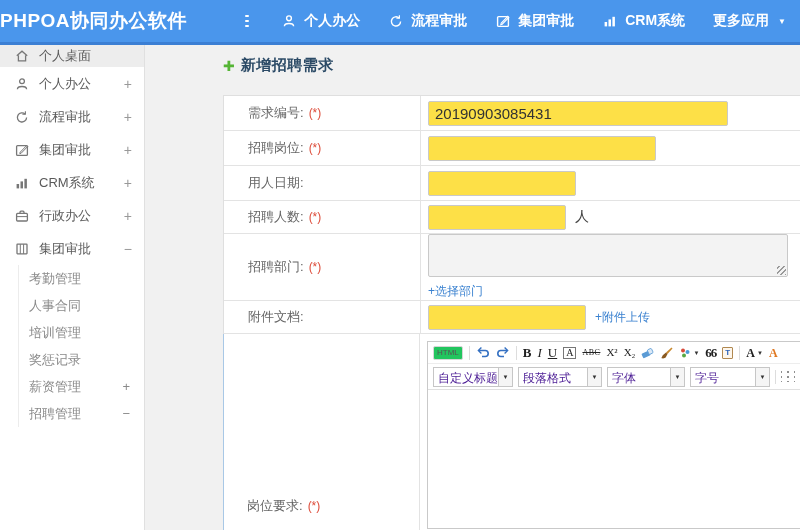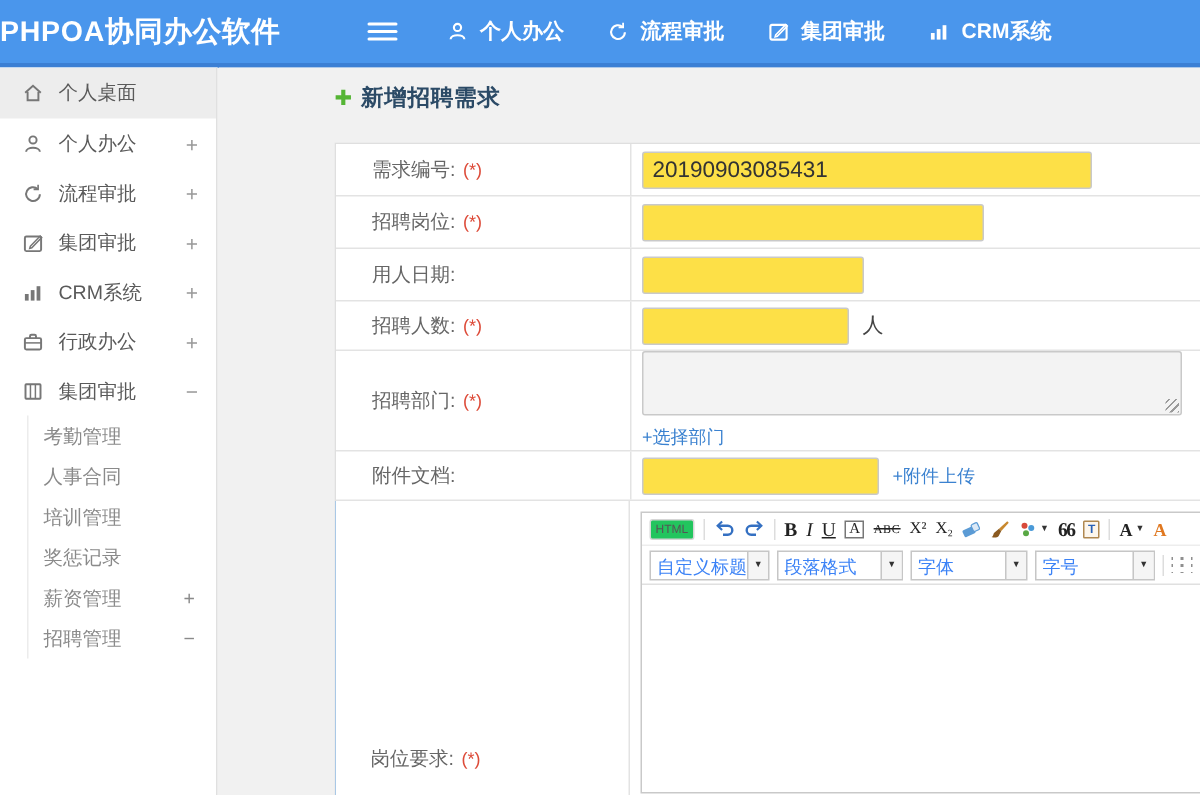--- a/index.html
+++ b/index.html
@@ -19,21 +19,21 @@
   .topnav{display:flex;margin-left:18px;align-items:center;height:100%;}
   .topnav-item{display:flex;align-items:center;gap:7px;padding:0 14px;font-size:14px;font-weight:bold;
                cursor:pointer;white-space:nowrap;height:100%;}
   .topnav-item svg{display:block;}
   .caret{font-size:8px;margin-left:2px;}
 
   
   .sidebar{position:absolute;left:0;top:45px;width:145px;bottom:0;background:#fff;
            border-right:1px solid #e0e0e0;font-size:13px;color:#5a5a5a;overflow:hidden;}
   .side-item{display:flex;align-items:center;height:33px;padding:0 12px 0 14px;cursor:pointer;}
-  .side-item.active{background:#ededed;height:34px;}
+  .side-item.active{background:#ededed;height:22px;}
   .side-item .s-icon{width:16px;height:16px;margin-right:9px;color:#777;flex:0 0 16px;}
   .side-item .s-label{flex:1;white-space:nowrap;overflow:hidden;}
   .side-item .s-toggle{color:#999;font-size:14px;}
   .sub-group{margin-left:18px;border-left:1px solid #ececec;color:#8a8a8a;}
   .sub-item{display:flex;align-items:center;height:27px;padding:0 14px 0 10px;cursor:pointer;}
   .sub-item .s-label{flex:1;}
   .subsub-group{margin-left:7px;border-left:1px solid #e4e4e4;}
   .subsub-group .sub-item{padding-left:13px;}
 
   
@@ -77,21 +77,21 @@
   .b-fontbox{border:1px solid #777;font-size:10px;padding:0 2px;}
   .b-strike{font-size:8px;text-decoration:line-through;letter-spacing:.5px;}
   .b-supsub{font-size:11px;}
   .b-quote{font-weight:bold;font-size:13px;letter-spacing:-1px;}
   .b-fontcolor{font-size:12px;font-weight:bold;}
   .mini-caret{font-size:6px;color:#333;margin-left:2px;}
   .clipboard{width:11px;height:12px;border:1px solid #b08850;border-radius:1px;position:relative;background:#fdf6ec;}
   .clipboard span{position:absolute;left:2px;top:0px;font-size:8px;color:#2a62b8;font-weight:bold;}
   .orange-a{color:#e07820;font-weight:bold;font-size:12px;}
   .dd{display:flex;height:20px;border:1px solid #c6c6c6;background:#fff;cursor:pointer;}
-  .dd-text{font-size:12px;color:#3b82f6;padding:2px 4px 0;white-space:nowrap;overflow:hidden;}
+  .dd-text{font-size:12px;color:#4c1d95;padding:2px 4px 0;white-space:nowrap;overflow:hidden;}
   .dd-arrow{width:14px;border-left:1px solid #c6c6c6;display:flex;align-items:center;justify-content:center;
             font-size:6px;color:#333;background:#f5f5f5;}
   .align-icon{width:15px;height:11px;cursor:pointer;
       background:repeating-linear-gradient(to bottom,#8f8f8f 0 2px,transparent 2px 5px);}
   .editor-body{height:138px;background:#fff;}
 
   svg{overflow:visible;}
 </style>
 </head>
 <body>
@@ -133,20 +133,24 @@
     </div>
     <div class="topnav-item">
       <span>
           <svg width="16" height="16" viewBox="0 0 16 16" fill="#fff">
             <rect x="2.6" y="9" width="2.5" height="4.4"></rect>
             <rect x="6.5" y="6.4" width="2.5" height="7"></rect>
             <rect x="10.4" y="3.8" width="2.5" height="9.6"></rect>
           </svg>
         </span>
       <span>CRM系统</span>
+    </div>
+    <div class="topnav-item">
+      <span>更多应用</span>
+      <span class="caret">▼</span>
     </div>
   </div>
 </div>
 
 <div class="sidebar">
   <div class="side-item active">
     <span class="s-icon"><svg width="16" height="16" viewBox="0 0 16 16" fill="none" stroke="currentColor" stroke-width="1.3">
           <path d="M2.8 7.8L8 3.2l5.2 4.6"></path>
           <path d="M4.4 7.2v5.6h7.2V7.2"></path>
         </svg></span>

